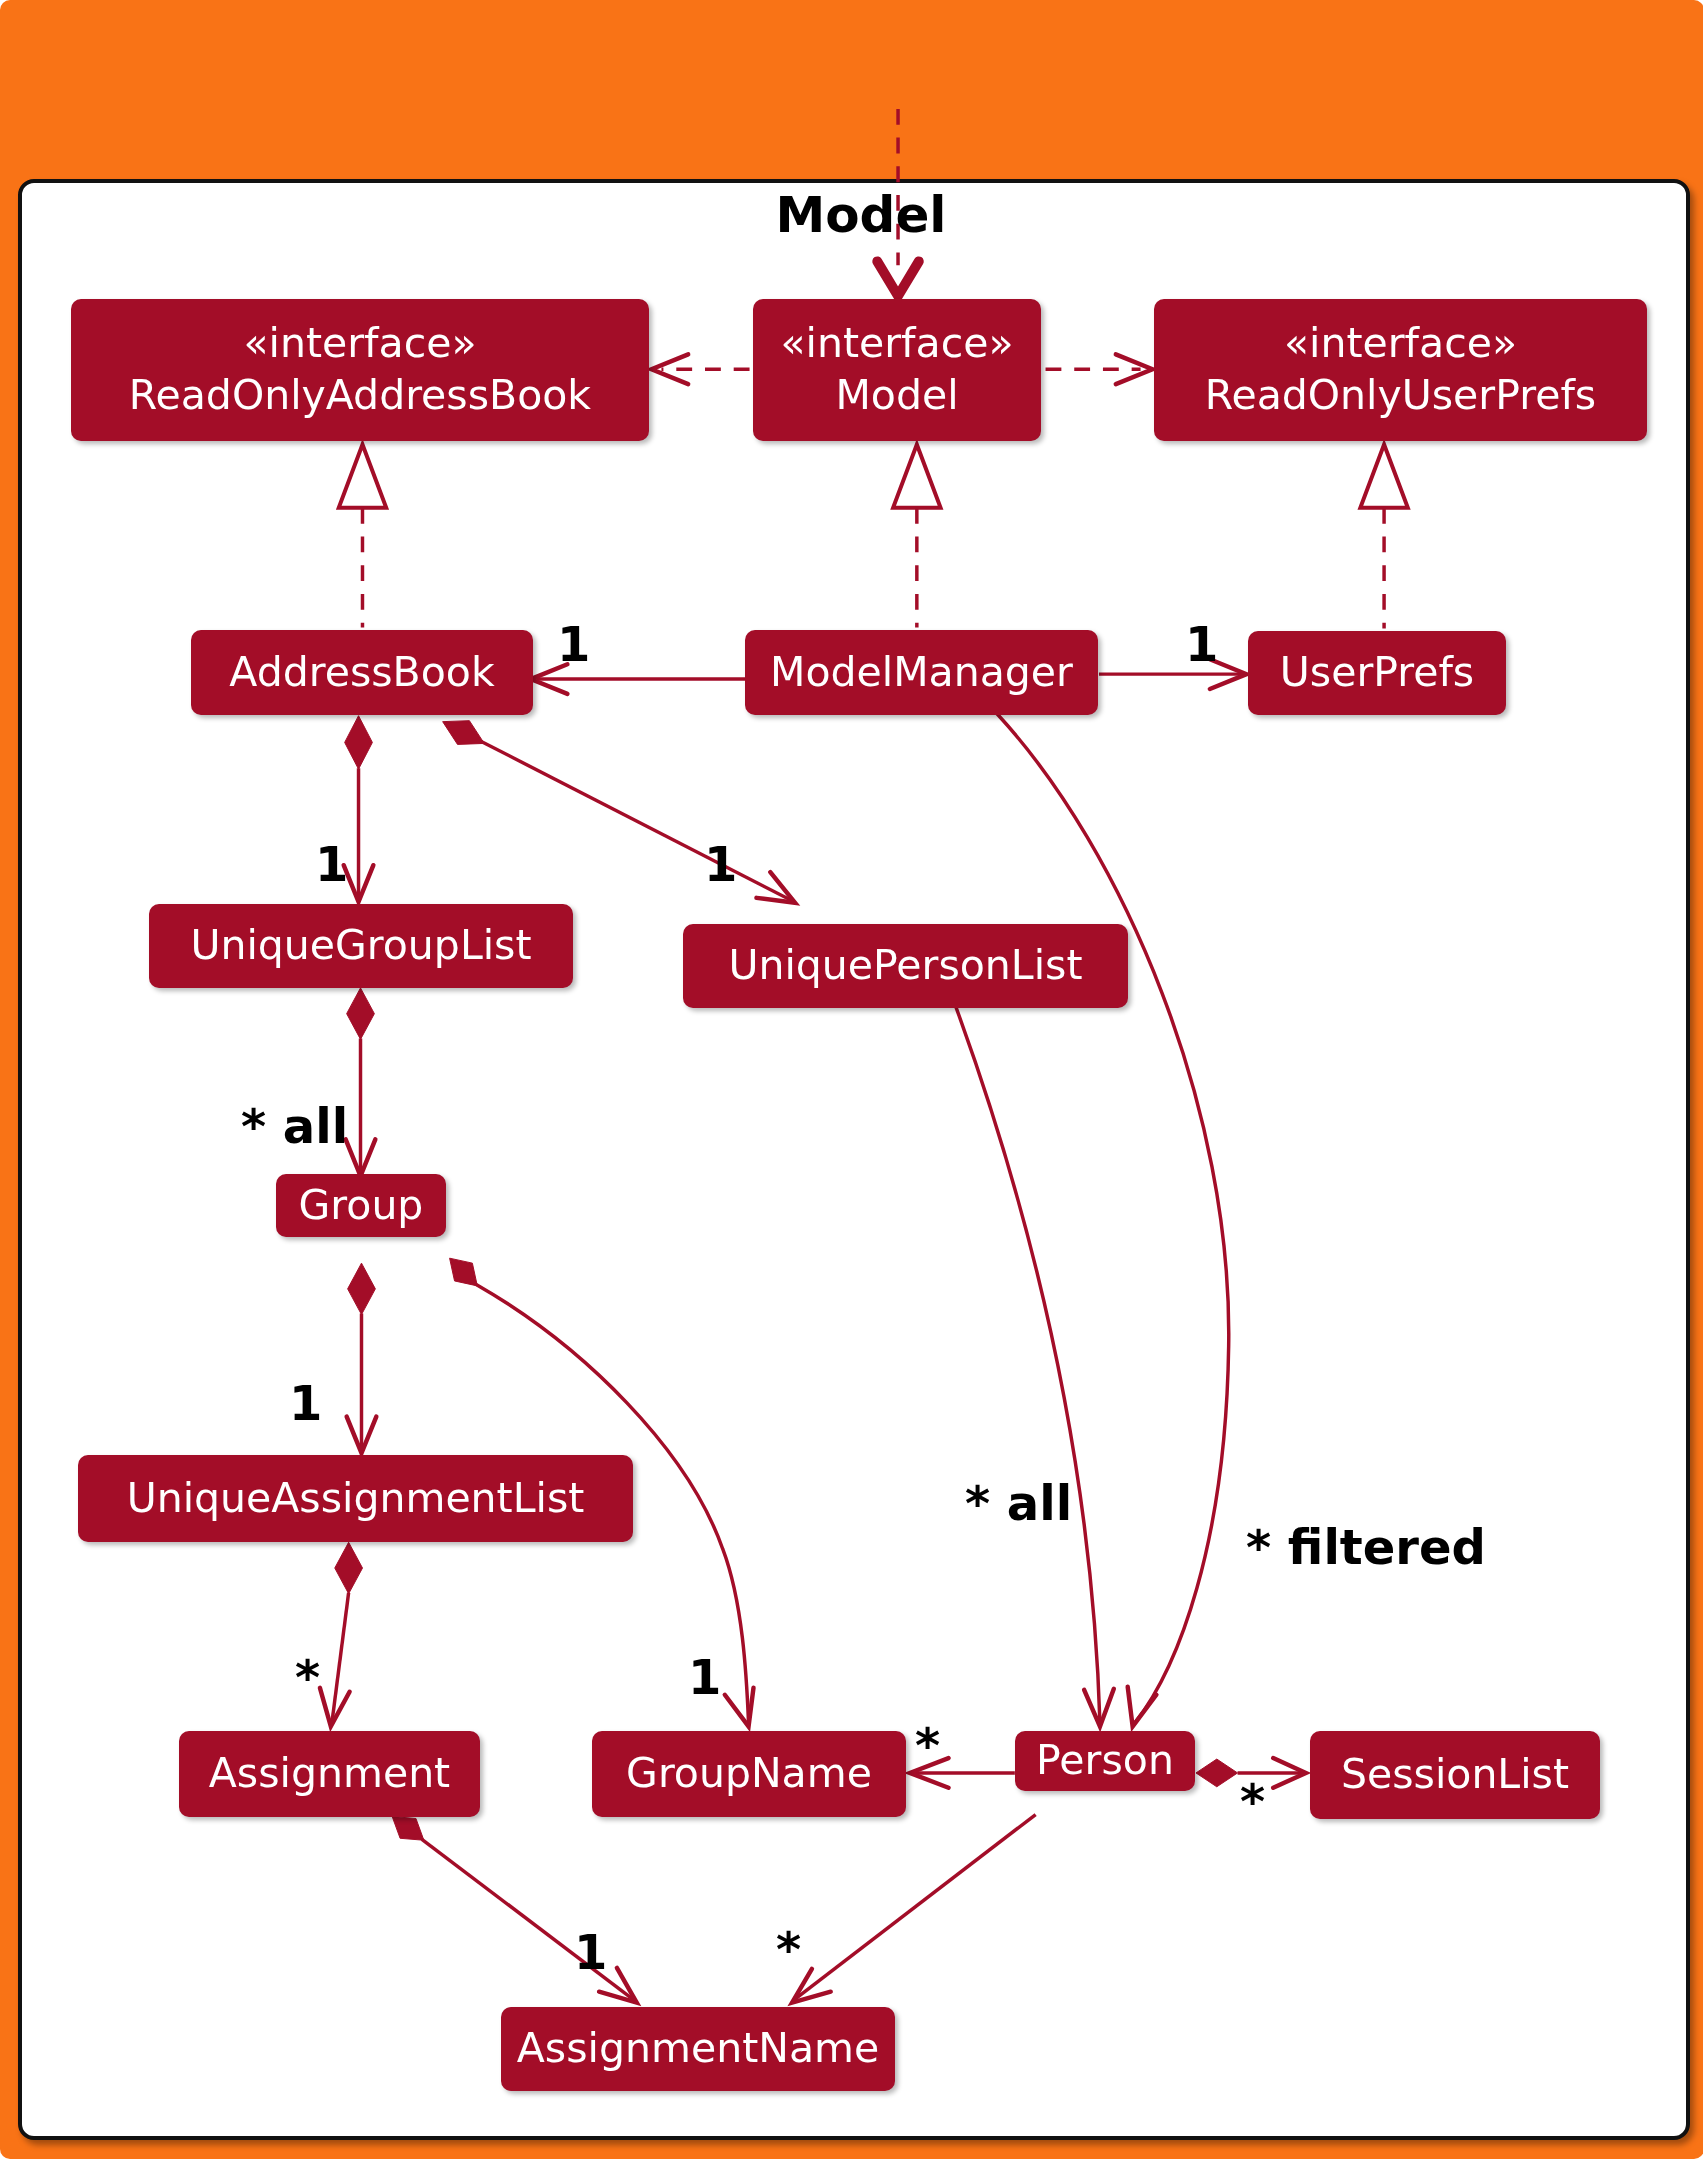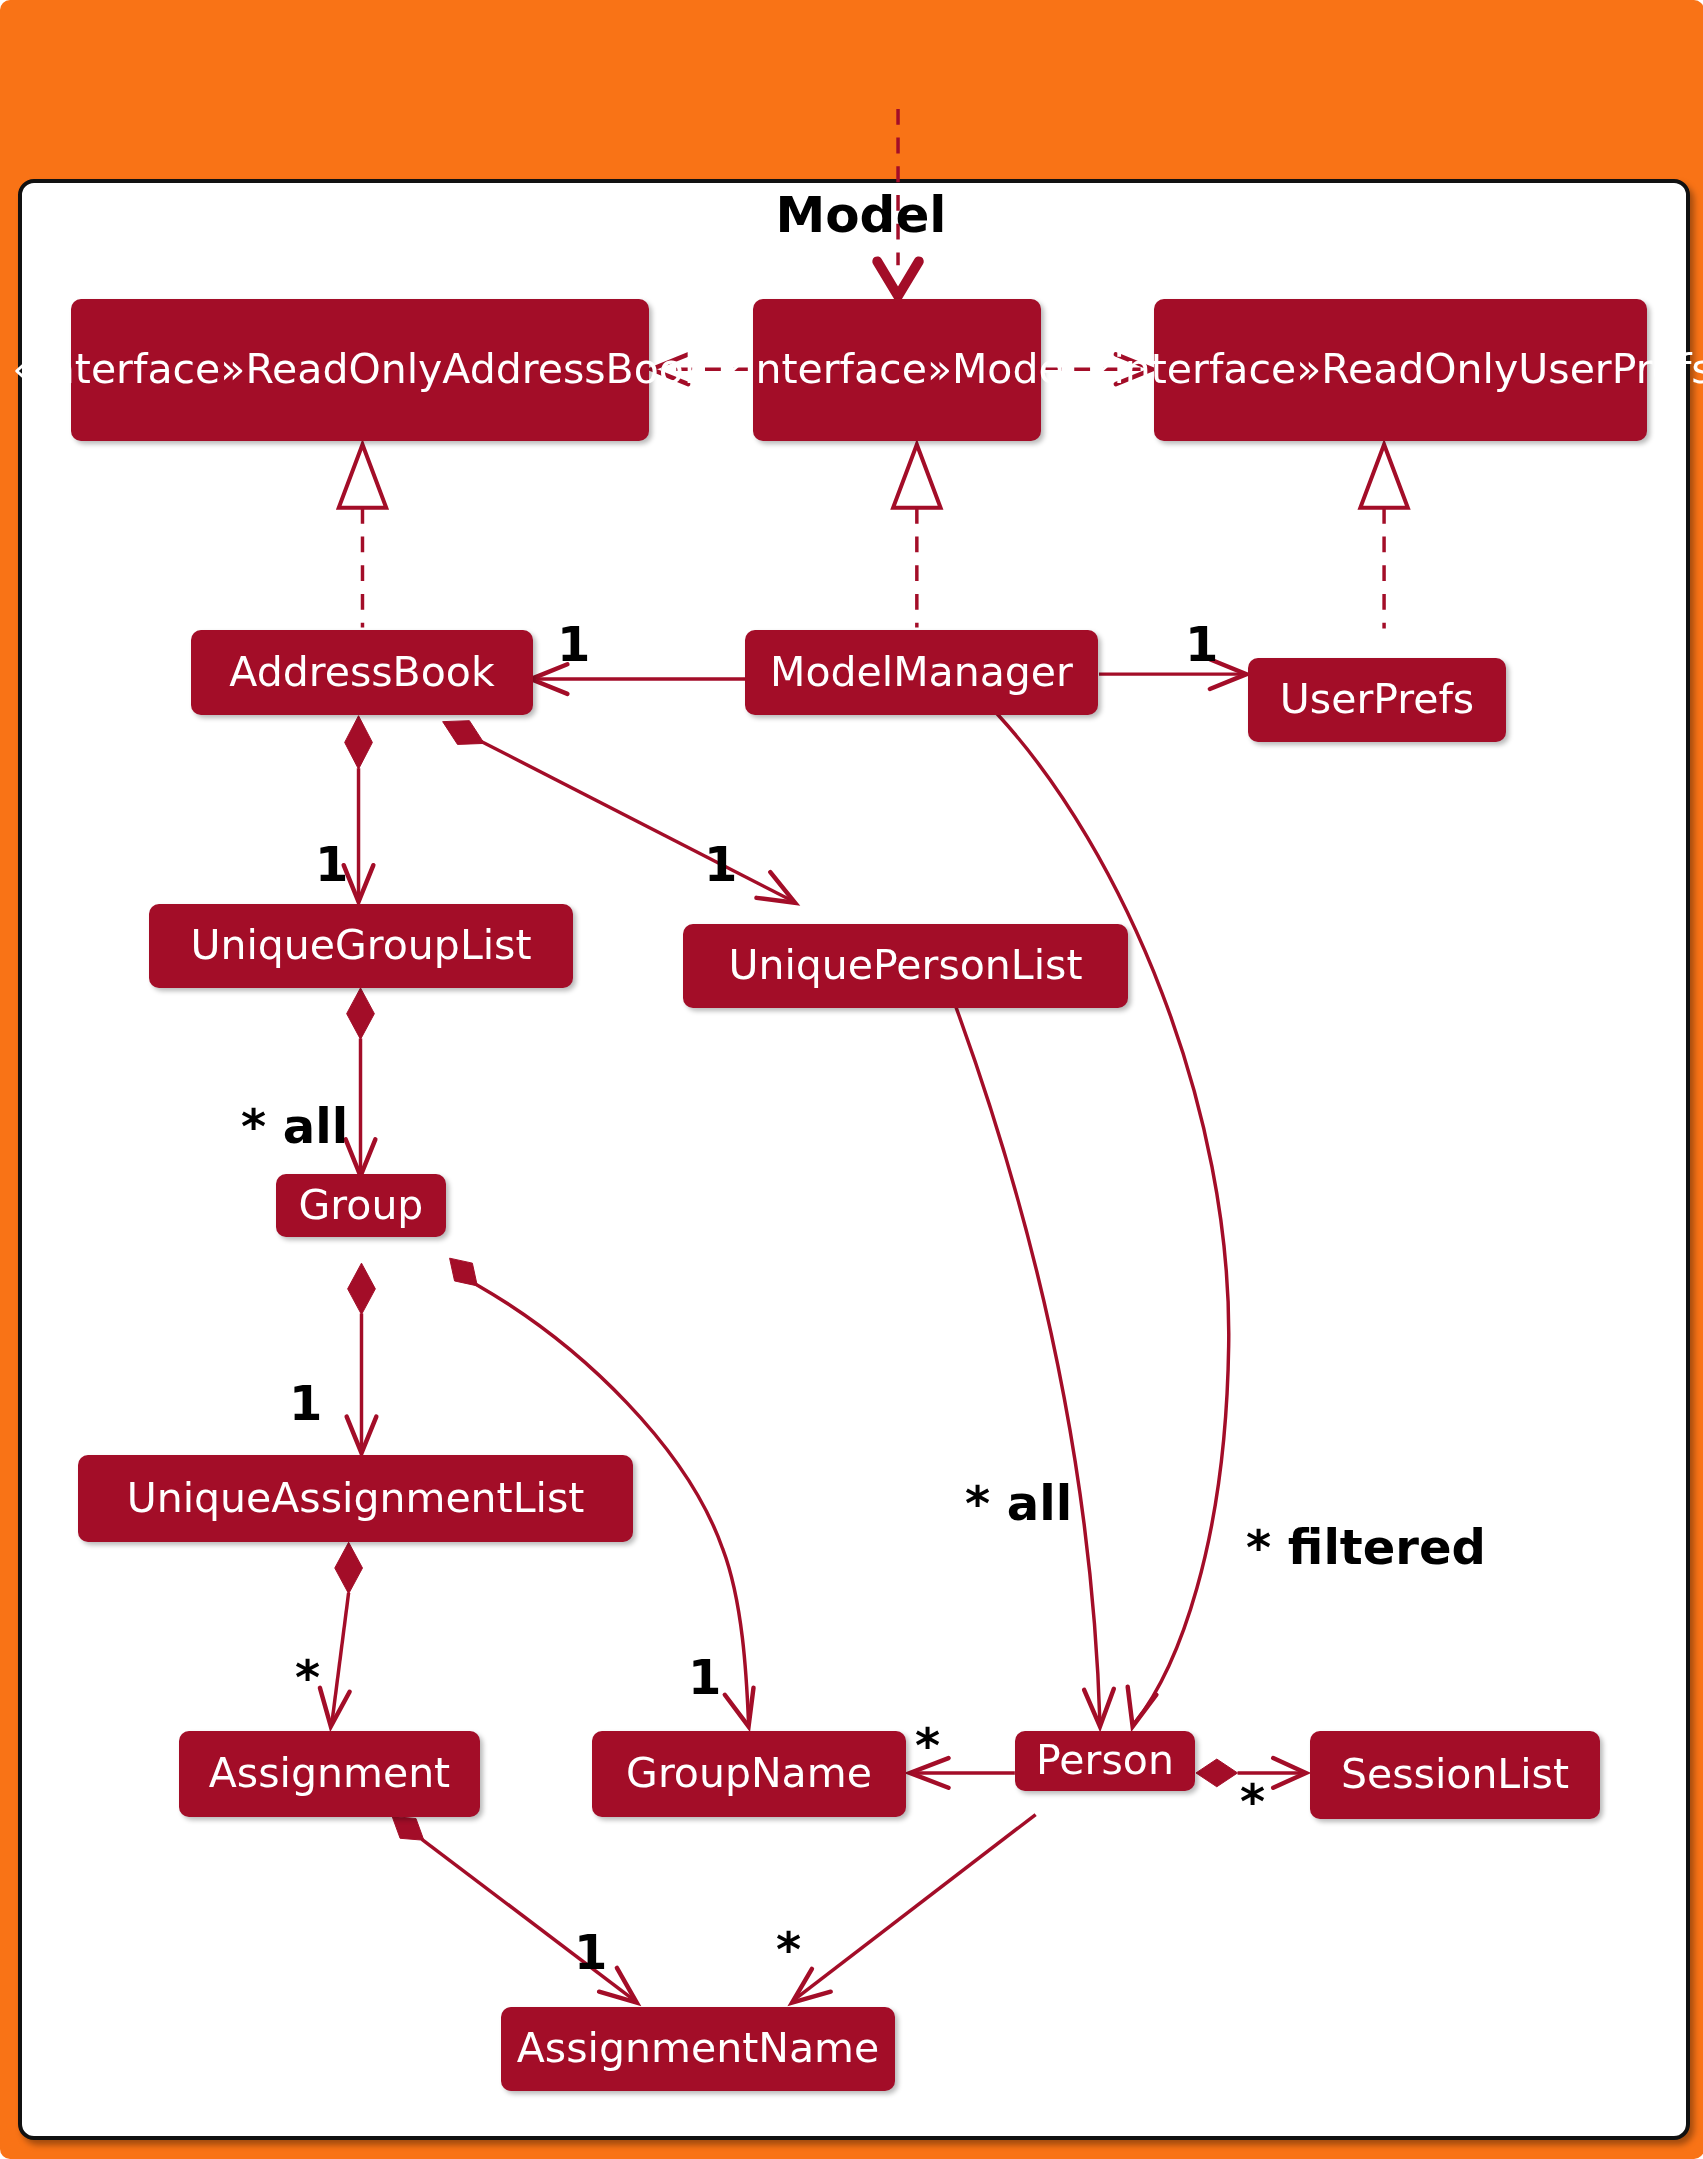--- a/index.html
+++ b/index.html
@@ -11,21 +11,21 @@
   html,body{margin:0;padding:0;background:#ffffff;}
   #canvas{position:relative;width:1704px;height:2159px;background:#f97316;overflow:hidden;
           font-family:"DejaVu Sans", sans-serif;border-radius:10px;}
   #frame{position:absolute;left:18px;top:179px;width:1672px;height:1961px;box-sizing:border-box;
          border:4px solid var(--frame);border-radius:16px;background:#ffffff;
          box-shadow:4px 5px 6px rgba(0,0,0,0.35);}
   #edges{position:absolute;left:0;top:0;z-index:2;}
   #title{position:absolute;left:752px;top:190px;width:218px;text-align:center;z-index:4;
          font-size:50px;font-weight:bold;color:var(--label);line-height:1;}
   .node{position:absolute;z-index:3;background:var(--red);color:var(--nodetext);
-        border-radius:10px;display:flex;flex-direction:row;align-items:center;justify-content:center;
+        border-radius:10px;display:flex;flex-direction:column;align-items:center;justify-content:center;
         font-size:41px;line-height:1.26;white-space:nowrap;
         box-shadow:3px 3px 5px rgba(0,0,0,0.28);box-sizing:border-box;}
   .mult{position:absolute;z-index:4;color:var(--label);font-size:48px;font-weight:bold;
         line-height:1;white-space:nowrap;}
   .edge{stroke:var(--red);fill:none;stroke-width:3.5;}
   .edge-dash{stroke:var(--red);fill:none;stroke-width:3.5;stroke-dasharray:16 13;}
   .head{stroke:var(--red);fill:none;stroke-width:4.5;stroke-linecap:round;}
   .diamond{fill:var(--red);stroke:var(--red);stroke-width:1;}
   .tri{fill:#ffffff;stroke:var(--red);stroke-width:4;}
   .chev{stroke:var(--red);stroke-width:10;fill:none;stroke-linecap:round;}
@@ -161,21 +161,21 @@
   </div>
 
   <div class="node" style="left:191px;top:630px;width:342px;height:85px;">
     <span>AddressBook</span>
   </div>
 
   <div class="node" style="left:745px;top:630px;width:353px;height:85px;">
     <span>ModelManager</span>
   </div>
 
-  <div class="node" style="left:1248px;top:658px;width:258px;height:84px;">
+  <div class="node" style="left:1248px;top:631px;width:258px;height:84px;">
     <span>UserPrefs</span>
   </div>
 
   <div class="node" style="left:149px;top:904px;width:424px;height:84px;">
     <span>UniqueGroupList</span>
   </div>
 
   <div class="node" style="left:683px;top:924px;width:445px;height:84px;">
     <span>UniquePersonList</span>
   </div>

